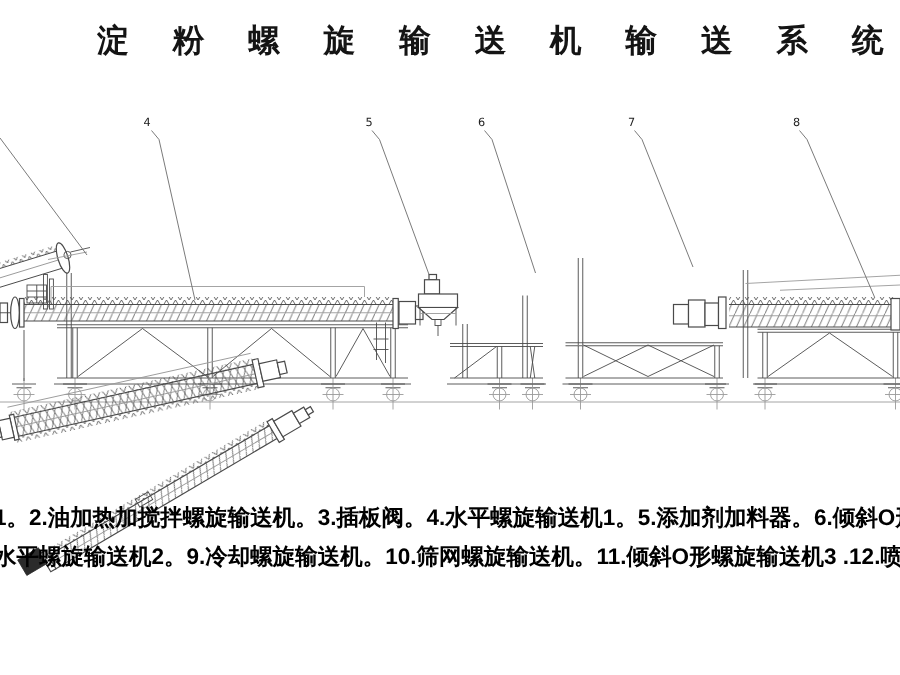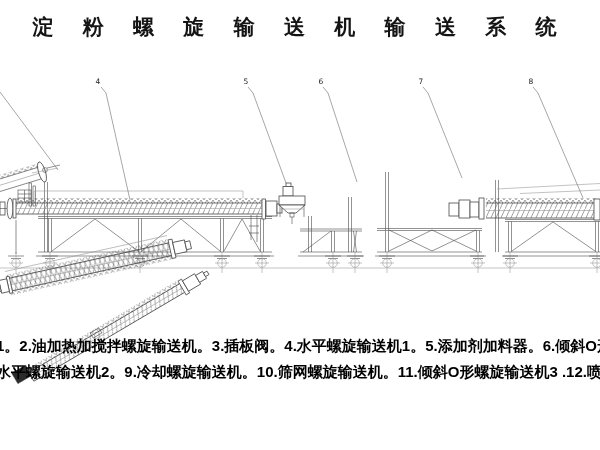--- a/index.html
+++ b/index.html
@@ -1,19 +1,19 @@
 <!DOCTYPE html>
 <html><head>
 <meta charset="utf-8">
 <style>
   html,body{margin:0;padding:0;}
   body{width:600px;height:450px;background:#ffffff;overflow:hidden;position:relative;
        font-family:"Liberation Sans","DejaVu Sans",sans-serif;}
   .stage{position:absolute;inset:0;width:600px;height:450px;background:#fff;}
-  .title{position:absolute;top:13px;left:0;width:600px;text-align:center;
+  .title{position:absolute;top:13px;left:0;width:600px;text-align:right;
          font-family:"DejaVu Serif","Liberation Serif",serif;
          font-size:21px;letter-spacing:11px;color:#141414;font-weight:600;white-space:nowrap;}
   .drawing{position:absolute;top:0;left:0;}
   .caption{position:absolute;left:0;top:333px;width:600px;color:#000;
            font-size:15px;line-height:26px;white-space:nowrap;overflow:hidden;
            font-weight:600;font-family:"Liberation Sans","DejaVu Sans",sans-serif;}
   .caption .cap-line{text-indent:-4px;}
   svg text{font-family:"DejaVu Sans","Liberation Sans",sans-serif;font-size:7.5px;fill:#222;}
   svg *{vector-effect:none;}
   .ln{stroke:#4a4a4a;stroke-width:0.8;fill:none;}

